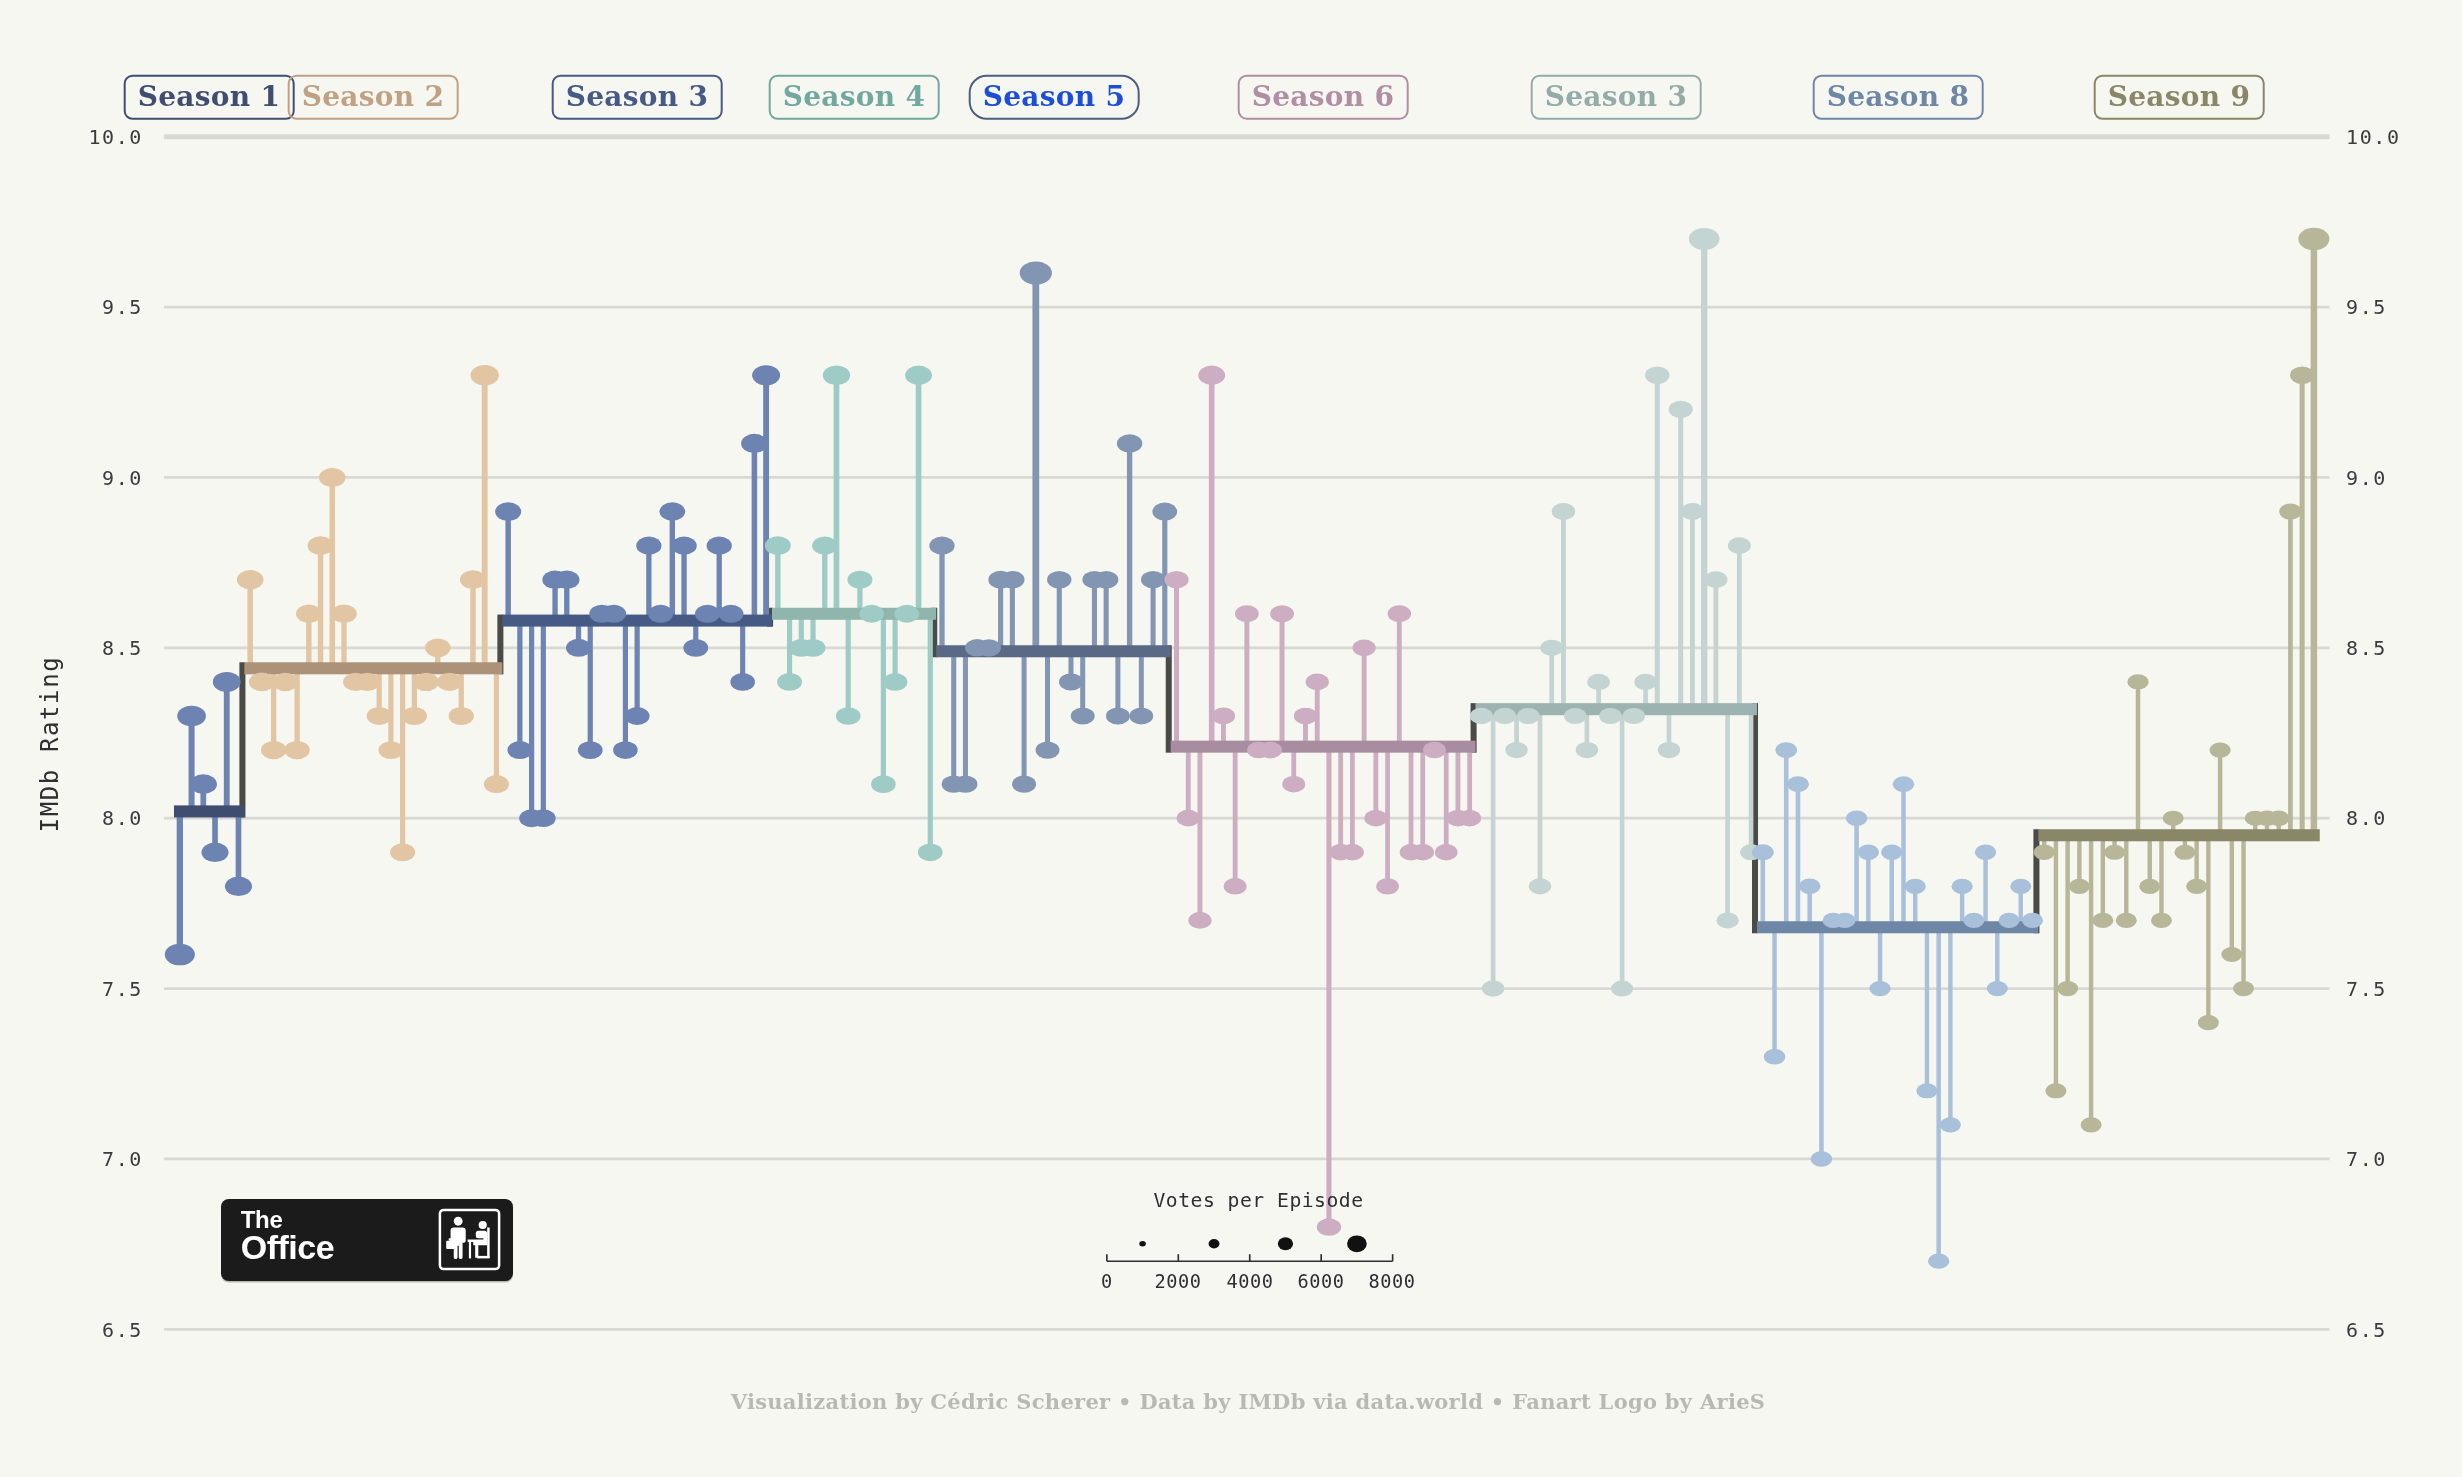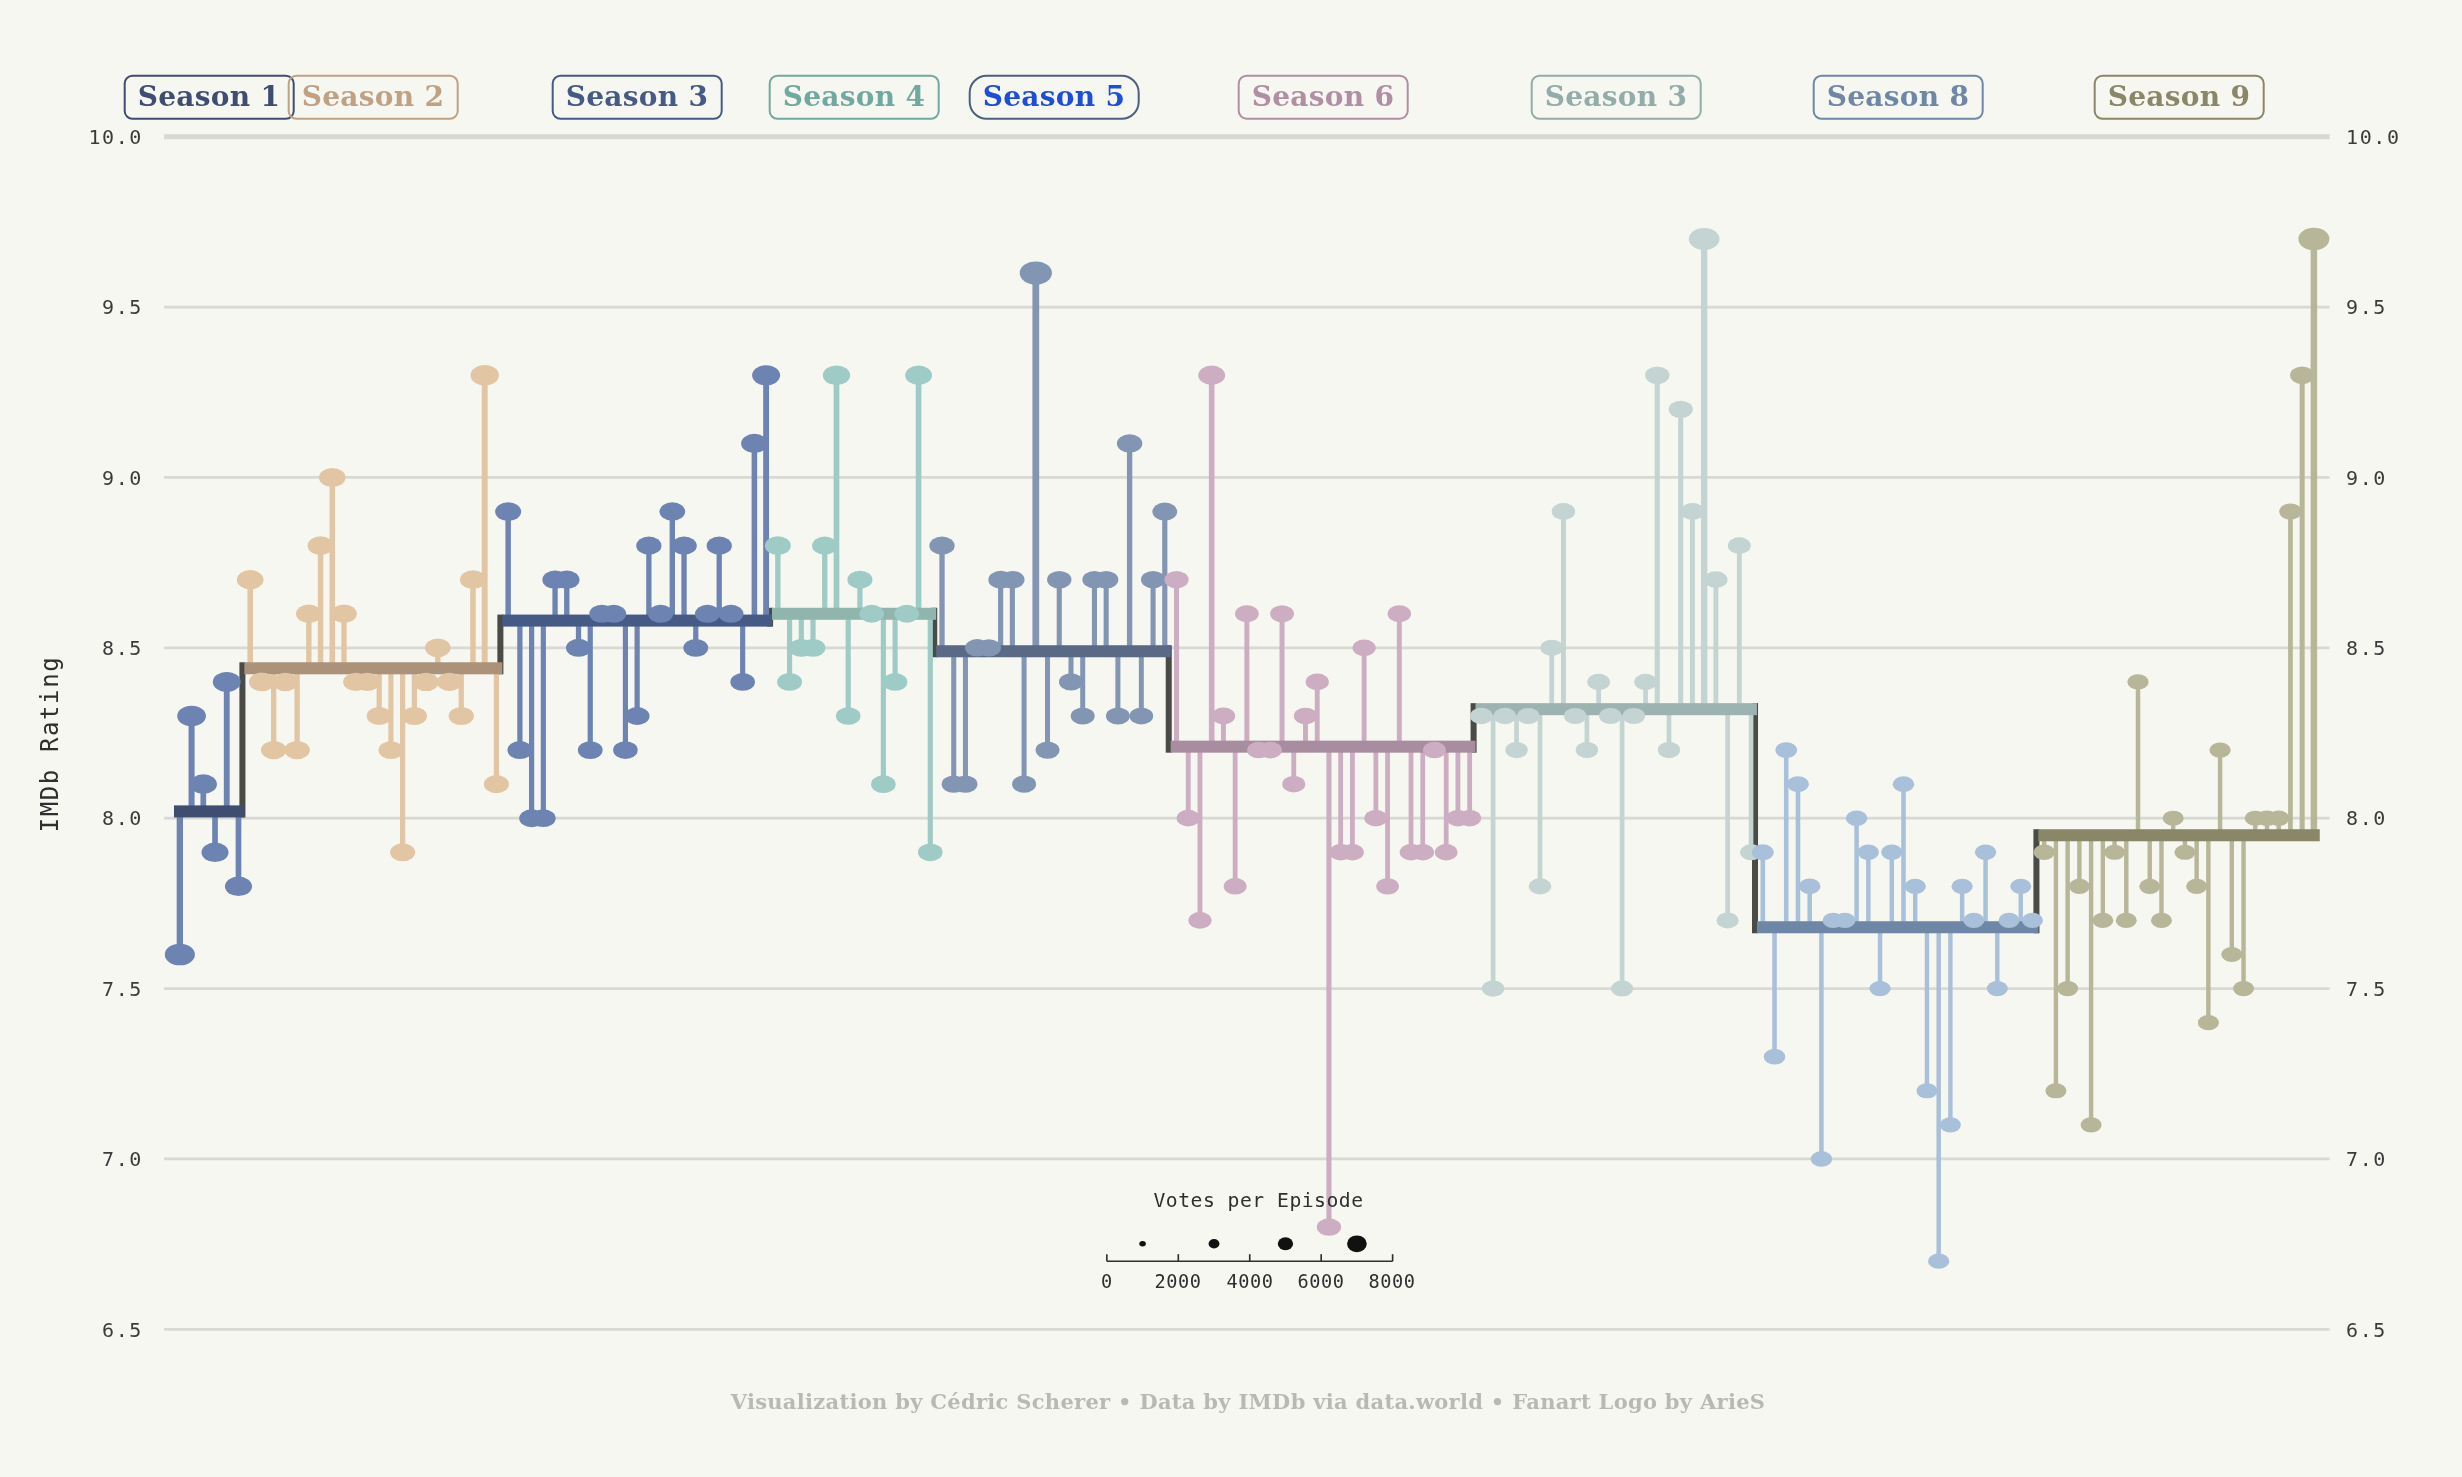--- a/index.html
+++ b/index.html
@@ -533,20 +533,40 @@
       <div class="chip" style="left: 373px; top: 97px; border-color: rgb(191, 161, 132); color: rgb(191, 161, 132);">Season 2</div>
       <div class="chip" style="left: 637px; top: 97px; border-color: rgb(70, 90, 134); color: rgb(70, 90, 134);">Season 3</div>
       <div class="chip" style="left: 854px; top: 97px; border-color: rgb(113, 168, 160); color: rgb(113, 168, 160);">Season 4</div>
       <div class="chip" style="left: 1054px; top: 97px; border-color: rgb(78, 95, 125); color: #1d4ed8; border-radius: 18px;">Season 5</div>
       <div class="chip" style="left: 1323px; top: 97px; border-color: rgb(176, 142, 163); color: rgb(176, 142, 163); border-radius: 9px;">Season 6</div>
       <div class="chip" style="left: 1616px; top: 97px; border-color: rgb(147, 172, 170); color: rgb(147, 172, 170);">Season 3</div>
       <div class="chip" style="left: 1898px; top: 97px; border-color: rgb(111, 135, 166); color: rgb(111, 135, 166);">Season 8</div>
       <div class="chip" style="left: 2179px; top: 97px; border-color: rgb(138, 135, 104); color: rgb(138, 135, 104);">Season 9</div>
     </div>
 
+  <div id="logo">
+    <div class="word w1">The</div>
+    <div class="word w2" style="top:31px;">Office</div>
+    <svg class="pict" viewBox="0 0 100 100">
+      <rect x="3" y="3" width="94" height="94" rx="6" fill="none" stroke="#fff" stroke-width="4"></rect>
+
+      <circle cx="32" cy="21" r="7" fill="#fff"></circle>
+      <path d="M25 31 h14 a5 5 0 0 1 5 5 v16 a3 3 0 0 1 -3 3 h-2 v23 a3 3 0 0 1 -6 0 v-18 h-2 v18 a3 3 0 0 1 -6 0 v-23 h-2 a3 3 0 0 1 -3 -3 v-16 a5 5 0 0 1 5 -5 z" fill="#fff"></path>
+      <rect x="13" y="52" width="15" height="13" rx="1.5" fill="#fff"></rect>
+      <rect x="17" y="48" width="7" height="4" rx="1" fill="#fff"></rect>
+
+      <circle cx="71" cy="27" r="6.5" fill="#fff"></circle>
+      <path d="M64 36 h10 a4 4 0 0 1 4 4 v14 h-6 v-6 h-8 a4 4 0 0 1 -4 -4 v-4 a4 4 0 0 1 4 -4 z" fill="#fff"></path>
+      <path d="M56 54 h22 v5 h-14 v20 h-5 v-20 h-3 z" fill="#fff"></path>
+      <rect x="47" y="50" width="26" height="4" fill="#fff"></rect>
+      <rect x="49" y="54" width="3.5" height="26" fill="#fff"></rect>
+      <rect x="78" y="31" width="4" height="48" fill="#fff"></rect>
+      <rect x="62" y="76" width="20" height="4" fill="#fff"></rect>
+    </svg>
+  </div>
 
   <div id="sizelegend">
     <div class="ltitle">Votes per Episode</div>
     <svg id="legend-svg" viewBox="0 0 590 210" preserveAspectRatio="none" style="position:absolute;left:0;top:0;width:323px;height:115px;">
         <line x1="18" y1="132" x2="540" y2="132" stroke="#2f2f2f" stroke-width="3"></line>
         <line x1="18" y1="119" x2="18" y2="132" stroke="#2f2f2f" stroke-width="3"></line>
         <line x1="148.5" y1="119" x2="148.5" y2="132" stroke="#2f2f2f" stroke-width="3"></line>
         <line x1="279" y1="119" x2="279" y2="132" stroke="#2f2f2f" stroke-width="3"></line>
         <line x1="409.5" y1="119" x2="409.5" y2="132" stroke="#2f2f2f" stroke-width="3"></line>
         <line x1="540" y1="119" x2="540" y2="132" stroke="#2f2f2f" stroke-width="3"></line>

